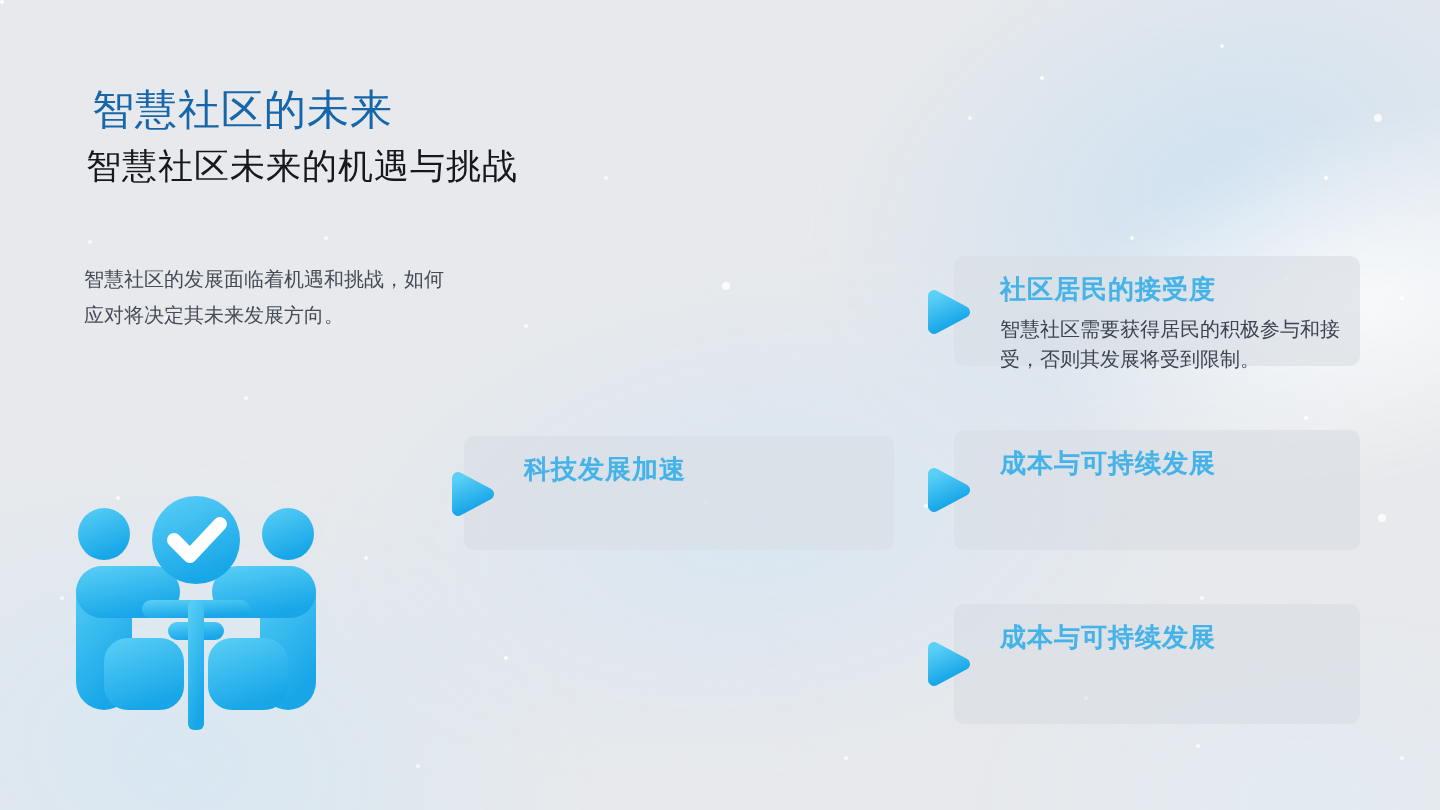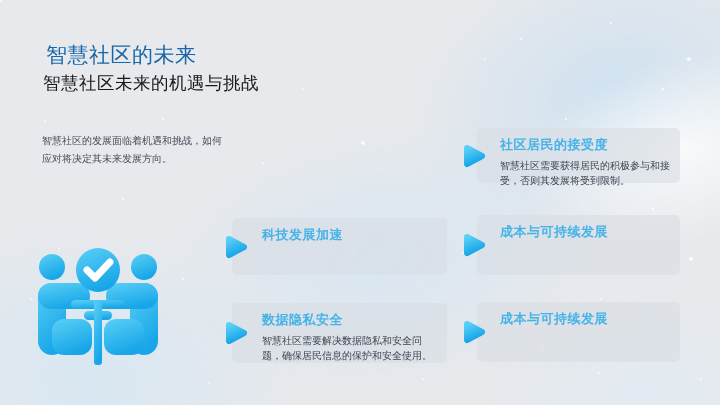--- a/index.html
+++ b/index.html
@@ -145,29 +145,20 @@
 
   <div class="card card-r2">
     <svg class="tri" viewBox="0 0 30 30">
       <path d="M9,7 L24,15 L9,23 Z" fill="url(#cyanGrad)" stroke="url(#cyanGrad)" stroke-width="6" stroke-linejoin="round"></path>
     </svg>
     <div class="card-inner">
       <div class="card-title">成本与可持续发展</div>
     </div>
   </div>
 
-  <div class="card card-l2">
-    <svg class="tri" viewBox="0 0 30 30">
-      <path d="M9,7 L24,15 L9,23 Z" fill="url(#cyanGrad)" stroke="url(#cyanGrad)" stroke-width="6" stroke-linejoin="round"></path>
-    </svg>
-    <div class="card-inner">
-      <div class="card-title">数据隐私安全</div>
-      <div class="card-body">智慧社区需要解决数据隐私和安全问题，确保居民信息的保护和安全使用。</div>
-    </div>
-  </div>
 
   <div class="card card-r3">
     <svg class="tri" viewBox="0 0 30 30">
       <path d="M9,7 L24,15 L9,23 Z" fill="url(#cyanGrad)" stroke="url(#cyanGrad)" stroke-width="6" stroke-linejoin="round"></path>
     </svg>
     <div class="card-inner">
       <div class="card-title">成本与可持续发展</div>
     </div>
   </div>
 

